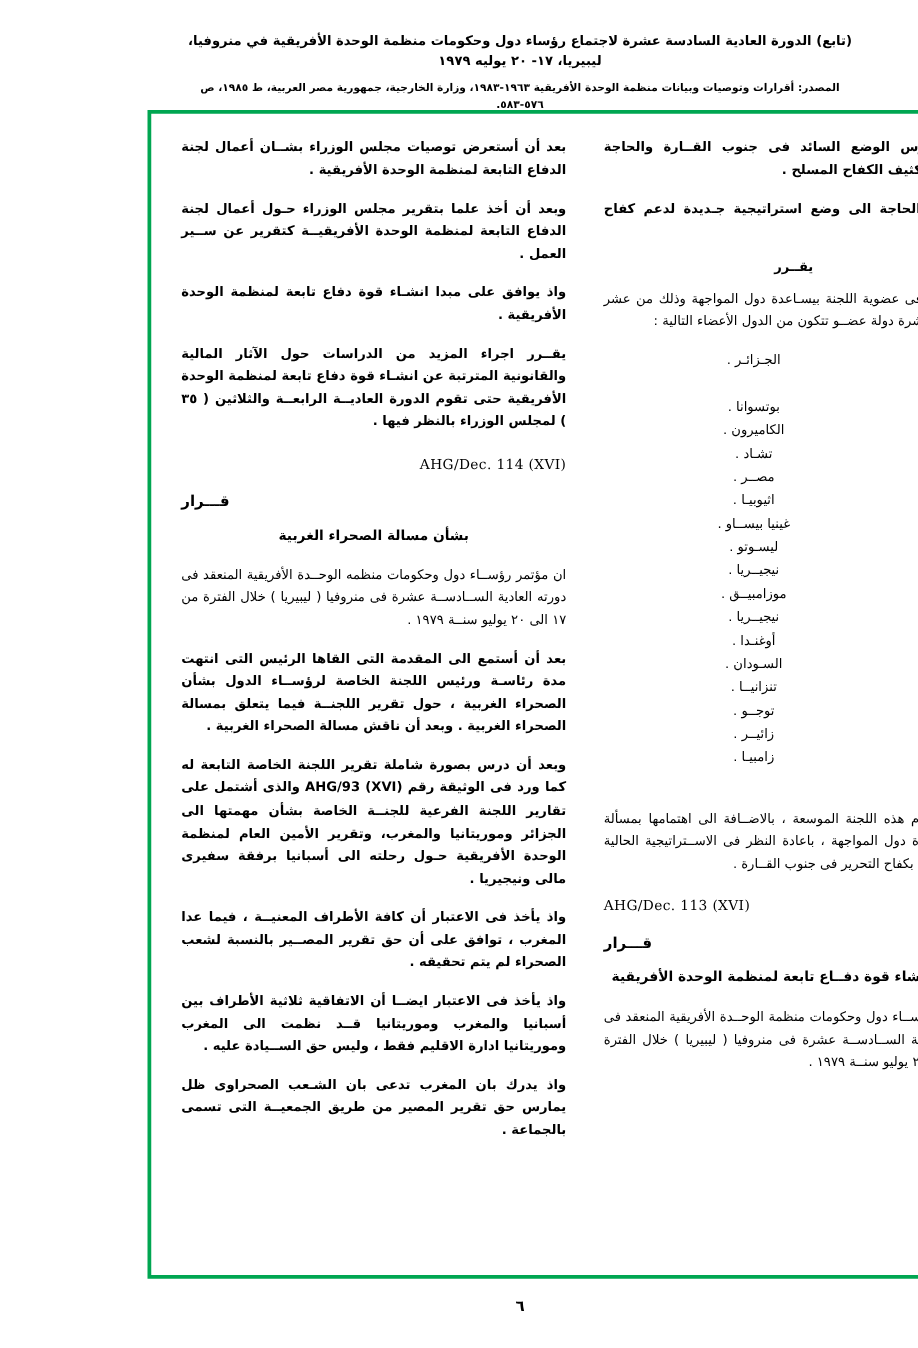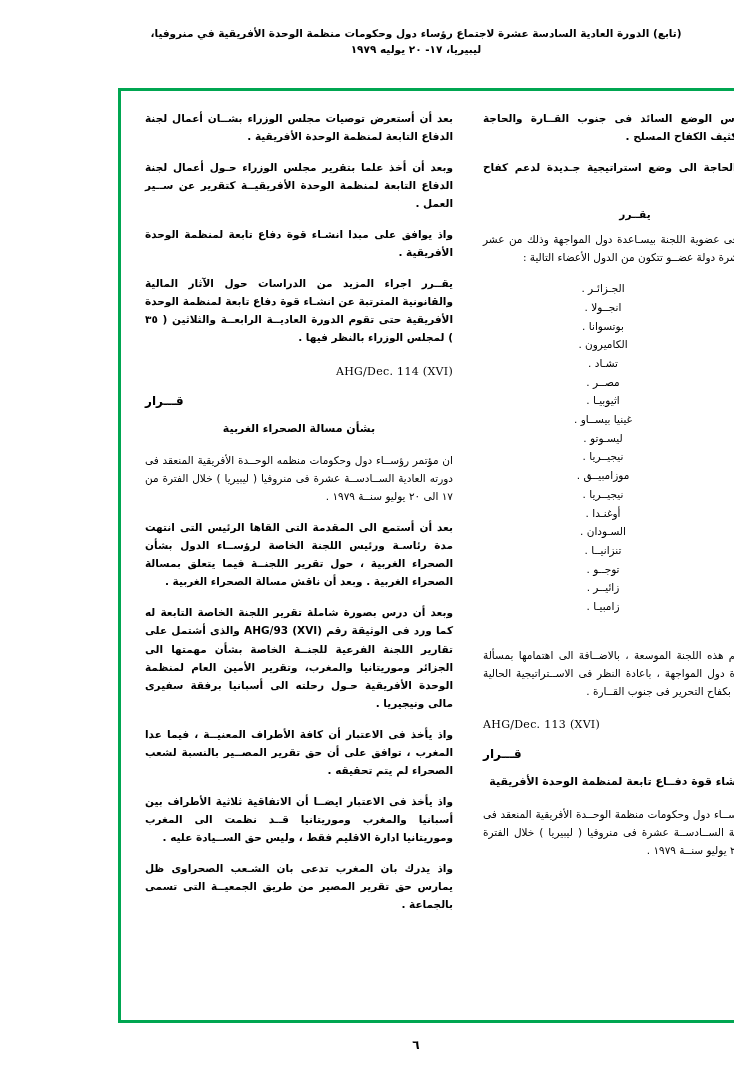--- a/index.html
+++ b/index.html
@@ -179,20 +179,21 @@
     font-family: "DejaVu Sans", sans-serif;
   }
 </style>
 </head>
 <body>
 
 <div class="page">
 
   <div class="doc-header">
     <div class="title-line">(تابع) الدورة العادية السادسة عشرة لاجتماع رؤساء دول وحكومات منظمة الوحدة الأفريقية في منروفيا، ليبيريا، ١٧- ٢٠ يوليه ١٩٧٩</div>
+    <div class="source-line">المصدر: أقرارات وتوصيات وبيانات منظمة الوحدة الأفريقية ١٩٦٣-١٩٨٣، وزارة الخارجية، جمهورية مصر العربية، ط ١٩٨٥، ص ٥٧٦-٥٨٣.</div>
   </div>
 
   <div class="frame">
     <div class="frame-inner">
       <div class="columns">
 
         <div class="col col-right">
 
           <p class="par bold-lead">بعد أن درس الوضع السائد فى جنوب القــارة والحاجة القصوى لتكثيف الكفاح المسلح .</p>
           <p class="par bold-lead">واذ يدرك الحاجة الى وضع استراتيجية جـديدة لدعم كفاح التحرير .</p>
@@ -201,21 +202,20 @@
 
           <p class="par">١ – التوسع فى عضوية اللجنة بيسـاعدة دول المواجهة وذلك من عشر الى تســع عشرة دولة عضــو تتكون من الدول الأعضاء التالية :</p>
 
           <ol class="country-list">
             <li>
                 <span class="num">١ –</span>
                 <span class="nm">الجـزائـر .</span>
               </li>
             <li>
                 <span class="num">٢ –</span>
-                <span class="nm">انجــولا .</span>
               </li>
             <li>
                 <span class="num">٣ –</span>
                 <span class="nm">بوتسوانا .</span>
               </li>
             <li>
                 <span class="num">٤ –</span>
                 <span class="nm">الكاميرون .</span>
               </li>
             <li>

